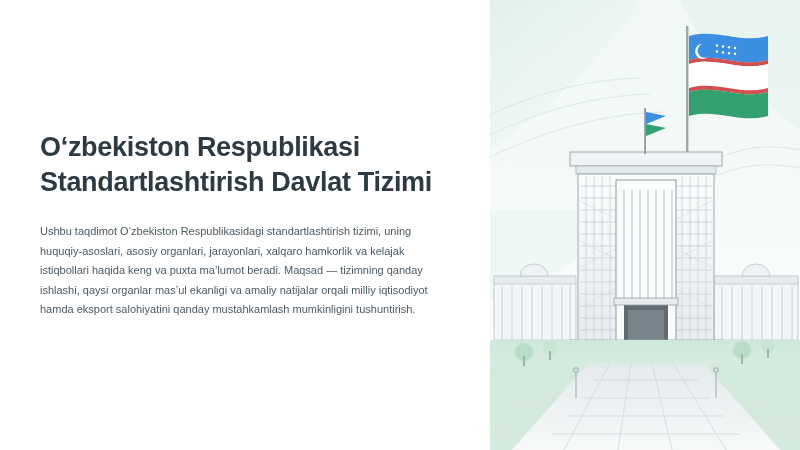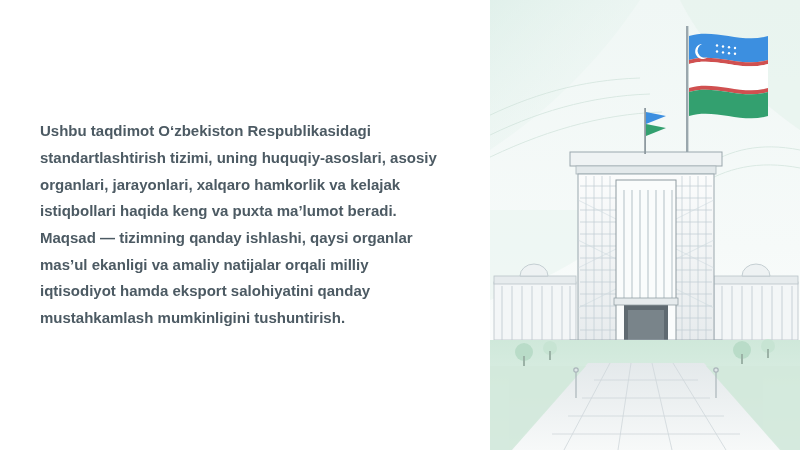--- a/index.html
+++ b/index.html
@@ -28,42 +28,43 @@
   .title {
     font-size: 27px;
     line-height: 1.30;
     font-weight: 700;
     color: #2e3a42;
     letter-spacing: -0.3px;
     max-width: 400px;
     margin-bottom: 22px;
   }
   .subtitle {
-    font-size: 15px;
+    font-size: 11px;
     line-height: 1.78;
     color: #4c5a63;
     max-width: 400px;
-    font-weight: 700;
+    font-weight: 400;
   }
   
   .right-pane {
     position: relative;
     width: 310px;
     height: 450px;
     overflow: hidden;
     background: #ffffff;
   }
   .right-pane svg { display: block; }
 </style>
 </head>
 <body>
 
 <div class="slide">
 
   <div class="left-pane">
+    <h1 class="title">O‘zbekiston Respublikasi Standartlashtirish Davlat Tizimi</h1>
     <p class="subtitle">Ushbu taqdimot O‘zbekiston Respublikasidagi standartlashtirish tizimi, uning huquqiy-asoslari, asosiy organlari, jarayonlari, xalqaro hamkorlik va kelajak istiqbollari haqida keng va puxta ma’lumot beradi. Maqsad — tizimning qanday ishlashi, qaysi organlar mas’ul ekanligi va amaliy natijalar orqali milliy iqtisodiyot hamda eksport salohiyatini qanday mustahkamlash mumkinligini tushuntirish.</p>
   </div>
 
   <div class="right-pane">
     <svg width="310" height="450" viewBox="0 0 310 450">
       <defs>
         <linearGradient id="skyGrad" x1="0" y1="0" x2="0" y2="1">
           <stop offset="0%" stop-color="#f0f7f5"></stop>
           <stop offset="55%" stop-color="#f6faf9"></stop>
           <stop offset="100%" stop-color="#ffffff"></stop>

